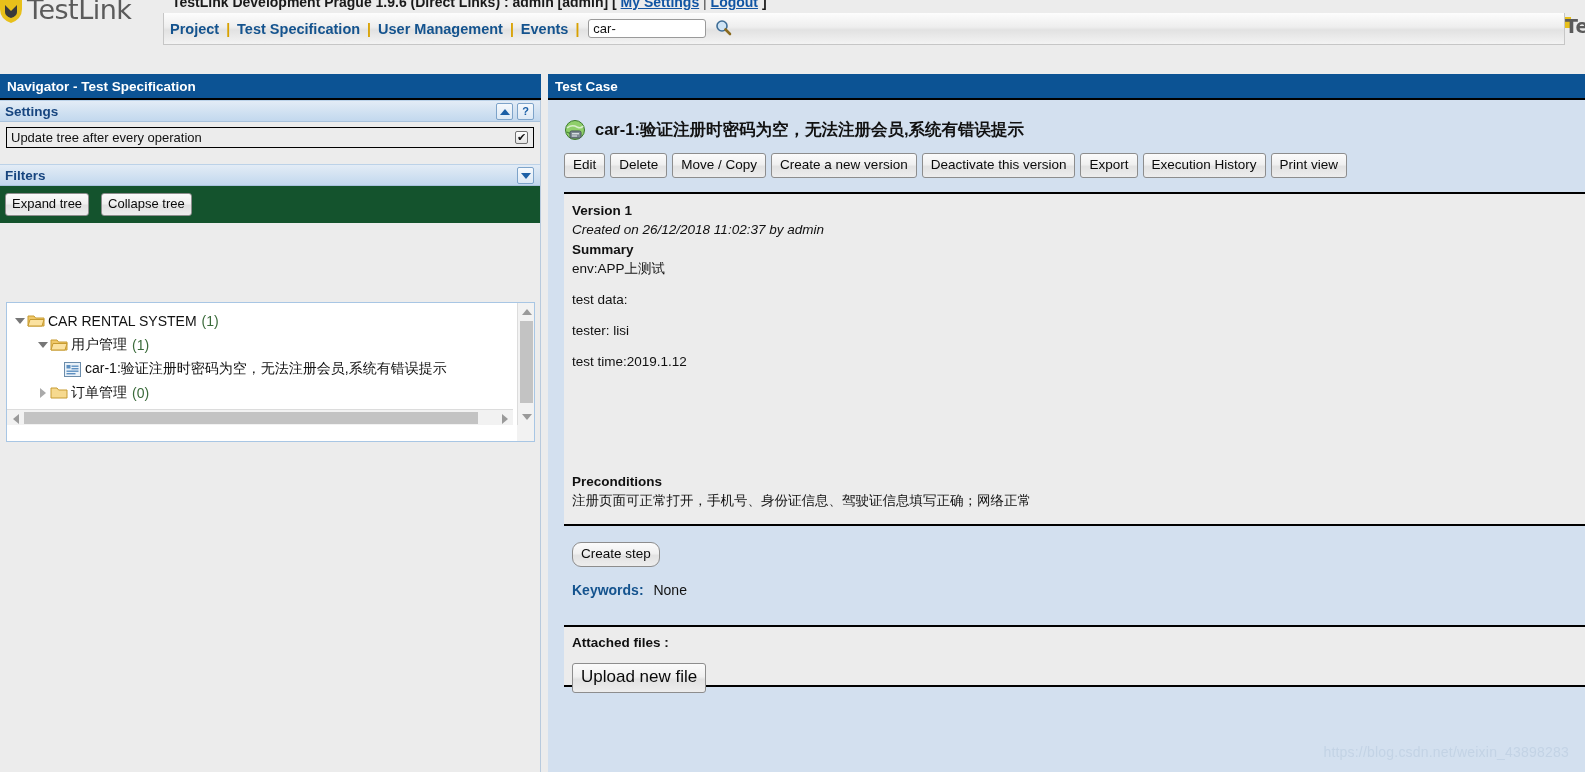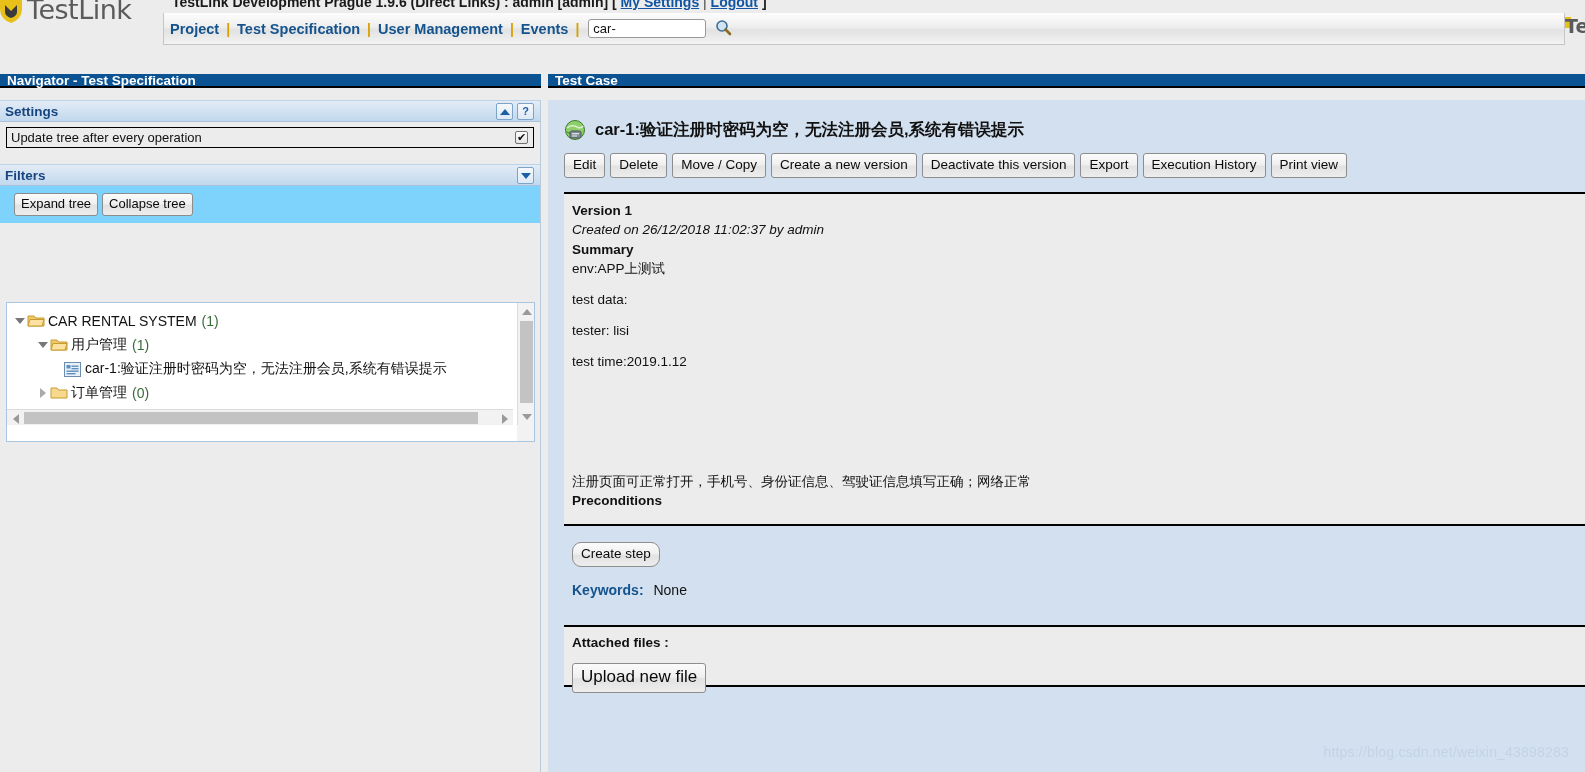--- a/index.html
+++ b/index.html
@@ -107,21 +107,21 @@
   }
 
   
   #left-panel {
     position: absolute;
     left: 0; top: 74px;
     width: 541px; height: 698px;
     background: #ececec;
   }
   .panel-titlebar {
-    height: 14px;
+    height: 26px;
     background: #0c5394;
     color: #ffffff;
     font-size: 13.5px;
     font-weight: bold;
     display: flex; align-items: center;
     padding-left: 7px;
     border-bottom: 2px solid #000;
     font-family: "Liberation Sans", sans-serif;
   }
   #left-body {
@@ -180,23 +180,23 @@
     background: linear-gradient(to bottom,#fdfdfd,#e4e4e4);
     border:1px solid #707070; border-radius:2px;
     display:flex;align-items:center;justify-content:center;
     font-size:11px; color:#111; line-height:1;
     cursor:pointer;
   }
   #settings-gap { height: 16px; background:#ececec;}
 
   #filters-tools {
     height: 37px;
-    background: #7dd3fc;
+    background: #14532d;
     display:flex;align-items:center;
-    padding-left: 14px; gap: 4px;
+    padding-left: 5px; gap: 12px;
   }
   .tl-btn {
     background: linear-gradient(to bottom,#fbfbfb 0%, #f0f0f0 45%, #e2e2e2 55%, #ededed 100%);
     border: 1px solid #8d8d8d;
     border-radius: 3px;
     font-size: 13px;
     color: #0a0a0a;
     padding: 2px 6px 3px 6px;
     cursor: pointer;
     font-family: "Liberation Sans", sans-serif;
@@ -549,22 +549,22 @@
       <div class="vb-line vb-bold">Summary</div>
       <div class="vb-line">env:APP上测试</div>
       <div class="vb-spacer"></div>
       <div class="vb-line">test data:</div>
       <div class="vb-spacer"></div>
       <div class="vb-line">tester:  lisi</div>
       <div class="vb-spacer"></div>
       <div class="vb-line">test time:2019.1.12</div>
 
       <div id="preconditions-block">
+        <div class="vb-line vb-bold">Preconditions</div>
         <div class="vb-line">注册页面可正常打开，手机号、身份证信息、驾驶证信息填写正确；网络正常</div>
-        <div class="vb-line vb-bold">Preconditions</div>
       </div>
     </div>
 
     <div id="steps-area">
       <button class="tl-btn" id="create-step-btn">Create step</button>
       <div id="keywords-row">
         <span id="keywords-label">Keywords:</span>
         <span id="keywords-value">None</span>
       </div>
     </div>

